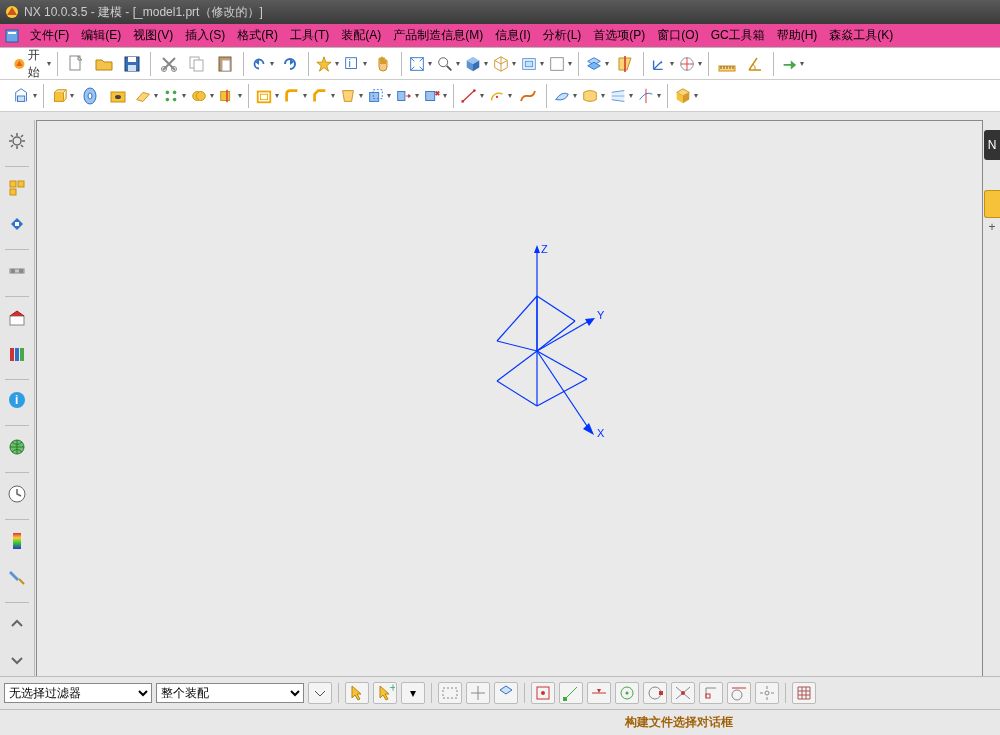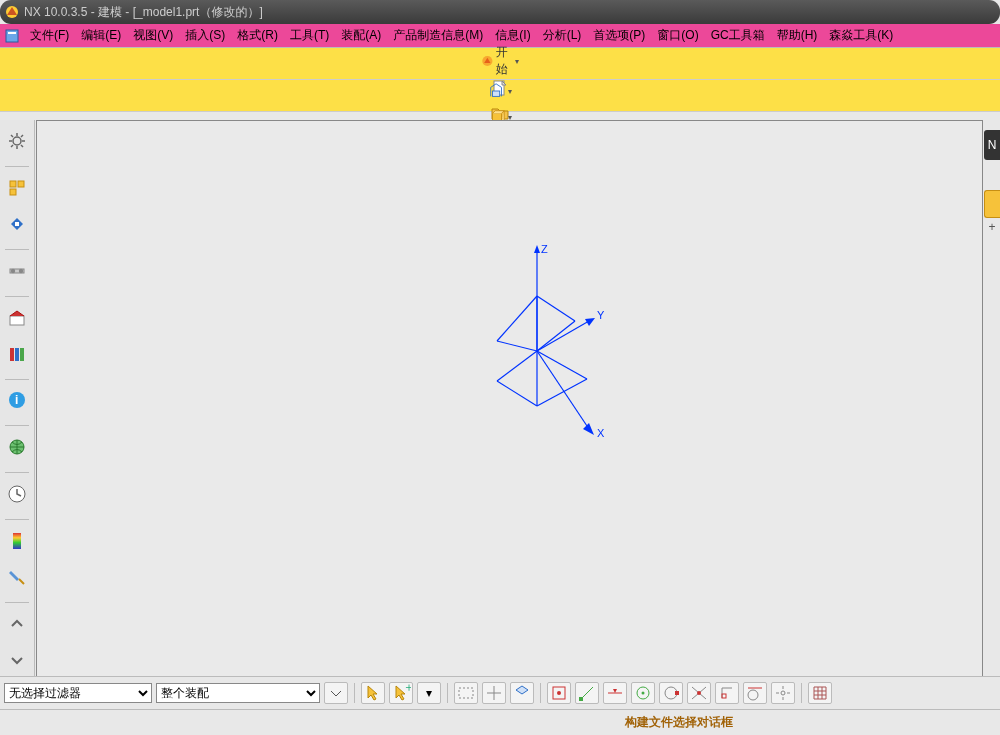--- a/index.html
+++ b/index.html
@@ -1,25 +1,25 @@
 <!DOCTYPE html>
 <html><head>
 <meta charset="utf-8">
 <style>
 * { box-sizing: border-box; margin: 0; padding: 0; font-family: "Microsoft YaHei", SimSun, sans-serif; font-size: 12px; }
 body { width: 1000px; height: 735px; background: #e8e8e8; overflow: hidden; position: relative; }
 
-.titlebar { height: 24px; background: linear-gradient(#5a5a5a,#3a3a3a); color: #ccc; display: flex; align-items: center; padding: 0 4px; gap: 4px; border-radius: 11px; }
+.titlebar { height: 24px; background: linear-gradient(#5a5a5a,#3a3a3a); color: #ccc; display: flex; align-items: center; padding: 0 4px; gap: 4px; }
 .titlebar .logo { width: 16px; height: 16px; }
 
 .menubar { height: 24px; background: #ec4899; border-bottom: 1px solid #bbb; display: flex; align-items: center; padding: 0 2px; gap: 0; }
 .menubar .mfirsticon { width:16px; height:16px; margin:0 4px 0 2px; }
 .menubar .mitem { padding: 3px 6px; cursor: default; white-space: nowrap; }
 
-.toolrow { height: 32px; background: #fde047; border-bottom: 1px solid #ccc; display: flex; align-items: center; padding: 0 12px; gap: 2px; flex-direction: column; }
+.toolrow { height: 32px; background: #ffffff; border-bottom: 1px solid #ccc; display: flex; align-items: center; padding: 0 12px; gap: 2px; }
 .toolrow .sep { width: 1px; height: 24px; background: #bbb; margin: 0 3px; }
 .toolrow .tbtn { width: 26px; height: 26px; display: flex; align-items: center; justify-content: center; border: 1px solid transparent; border-radius: 2px; cursor: default; }
 .toolrow .tbtn.drop::after { content:"▾"; font-size:8px; color:#555; margin-left:2px; }
 .toolrow .wide { width: 40px; }
 .toolrow .start-label { font-size:12px; color:#333; padding:0 2px; }
 
 .workarea { position: absolute; top: 120px; left: 36px; right: 17px; bottom: 52px; background: #eaeaea; border: 1px solid #888; }
 .leftstrip { position: absolute; top: 120px; left: 0; width: 35px; bottom: 52px; background: #e6e6e6; border-right: 1px solid #bbb; display: flex; flex-direction: column; align-items: center; padding-top: 8px; gap: 0; }
 .leftstrip .lbtn { width: 28px; height: 28px; margin: 0 0 10px 0; display:flex; align-items:center; justify-content:center; border:1px solid transparent; border-radius:2px; }
 .leftstrip .lsep { width:24px; height:1px; background:#bbb; margin: 2px 0 8px; }
@@ -513,21 +513,21 @@
   <div style="width:16px;height:30px;background:#333;color:#fff;display:flex;align-items:center;justify-content:center;border-radius:3px 0 0 3px;">N</div>
   <div style="height:30px"></div>
   <div style="width:16px;height:28px;background:#f6c23a;border:1px solid #c78f13;border-right:none;border-radius:3px 0 0 3px;"></div>
   <div style="width:16px;height:18px;display:flex;align-items:center;justify-content:center;color:#555;">+</div>
 </div>
 
 <div class="bottomrow">
   <select style="width:148px;">
     <option>无选择过滤器</option>
   </select>
-  <select style="width:164px;">
+  <select style="width:148px;">
     <option>整个装配</option>
   </select>
   <div class="bbtn">
       <svg class="ico" viewBox="0 0 20 20">
         <path d="M5 8 L10 13 L15 8" fill="none" stroke="#555"></path>
       </svg>
     </div>
   <div class="vsep"></div>
   <div class="bbtn">
       <svg class="ico" viewBox="0 0 20 20">

